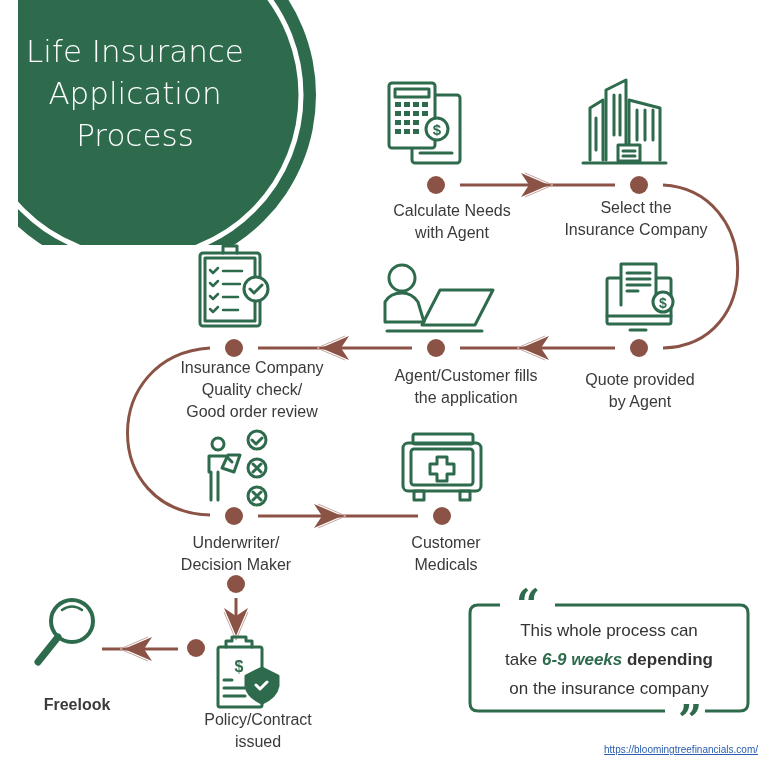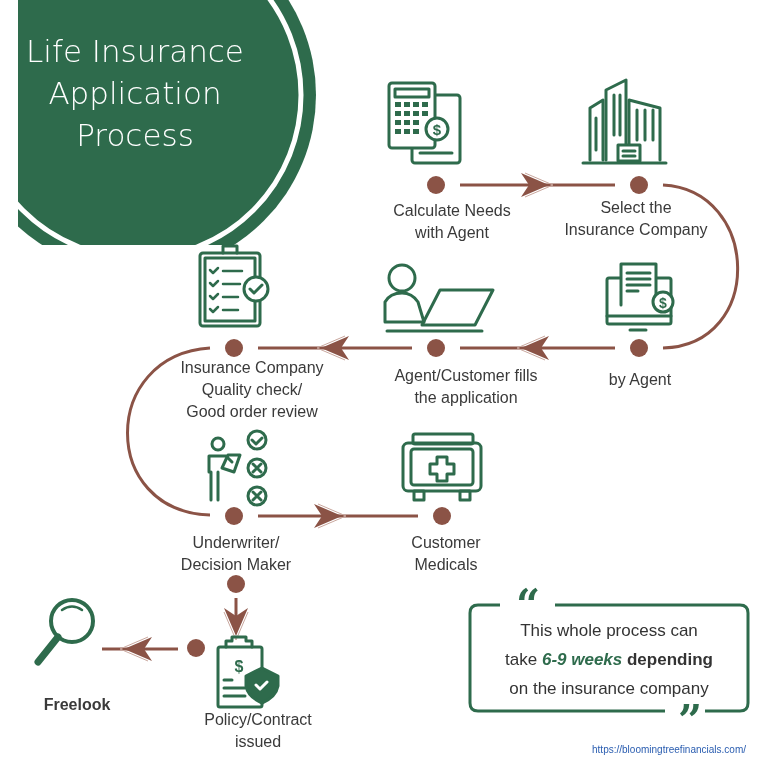--- a/index.html
+++ b/index.html
@@ -7,21 +7,21 @@
          font-family:"Liberation Sans", sans-serif; }
   .title-wrap { position:absolute; left:0; top:0; width:300px; height:245px;padding-left:18px; }
   .title-text { position:absolute; left:0; top:30px; width:270px; text-align:center; color:#ffffff;
                 font-family:"DejaVu Sans", sans-serif; font-size:31px; line-height:42px; font-weight:300; }
   svg.flow { position:absolute; left:0; top:0; }
   .label { position:absolute; text-align:center; color:#3a3a3a; font-size:16px; line-height:22px;
            font-family:"Liberation Sans", sans-serif; white-space:nowrap; transform:translateX(-50%); }
   .quote-text { position:absolute; left:470px; top:616px; width:278px; text-align:center;
                 color:#333; font-size:17px; line-height:29px; }
   .quote-text b { color:#2e6b4c; }
-  .url { position:absolute; right:22px; top:744px; font-size:10px; color:#2a5db0; }
+  .url { position:absolute; right:10px; top:744px; font-size:10px; color:#2a5db0; text-decoration:underline; }
 </style>
 </head>
 <body>
 
 <div class="title-wrap">
   <svg width="300" height="245">
     <circle cx="120" cy="95" r="178" fill="#2e6b4c"></circle>
     <circle cx="120" cy="95" r="163" fill="none" stroke="#ffffff" stroke-width="5"></circle>
   </svg>
   <div class="title-text">
@@ -213,20 +213,21 @@
 
 <div class="label" style="left:452px; top:200px;">
   <div>Calculate Needs</div>
     <div>with Agent</div>
 </div>
 <div class="label" style="left:636px; top:197px;">
   <div>Select the</div>
     <div>Insurance Company</div>
 </div>
 <div class="label" style="left:640px; top:369px;">
+  <div>Quote provided</div>
     <div>by Agent</div>
 </div>
 <div class="label" style="left:450px; top:365px;margin-left:16px;">
   <div>Agent/Customer fills</div>
     <div>the application</div>
 </div>
 <div class="label" style="left:252px; top:357px;">
   <div>Insurance Company</div>
     <div>Quality check/</div>
     <div>Good order review</div>

